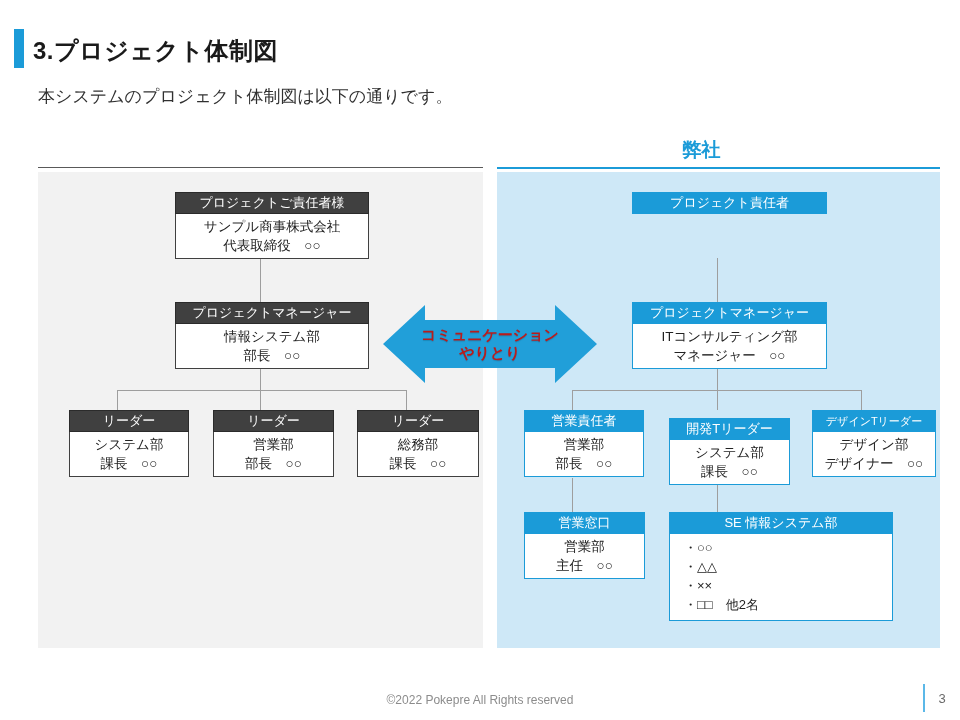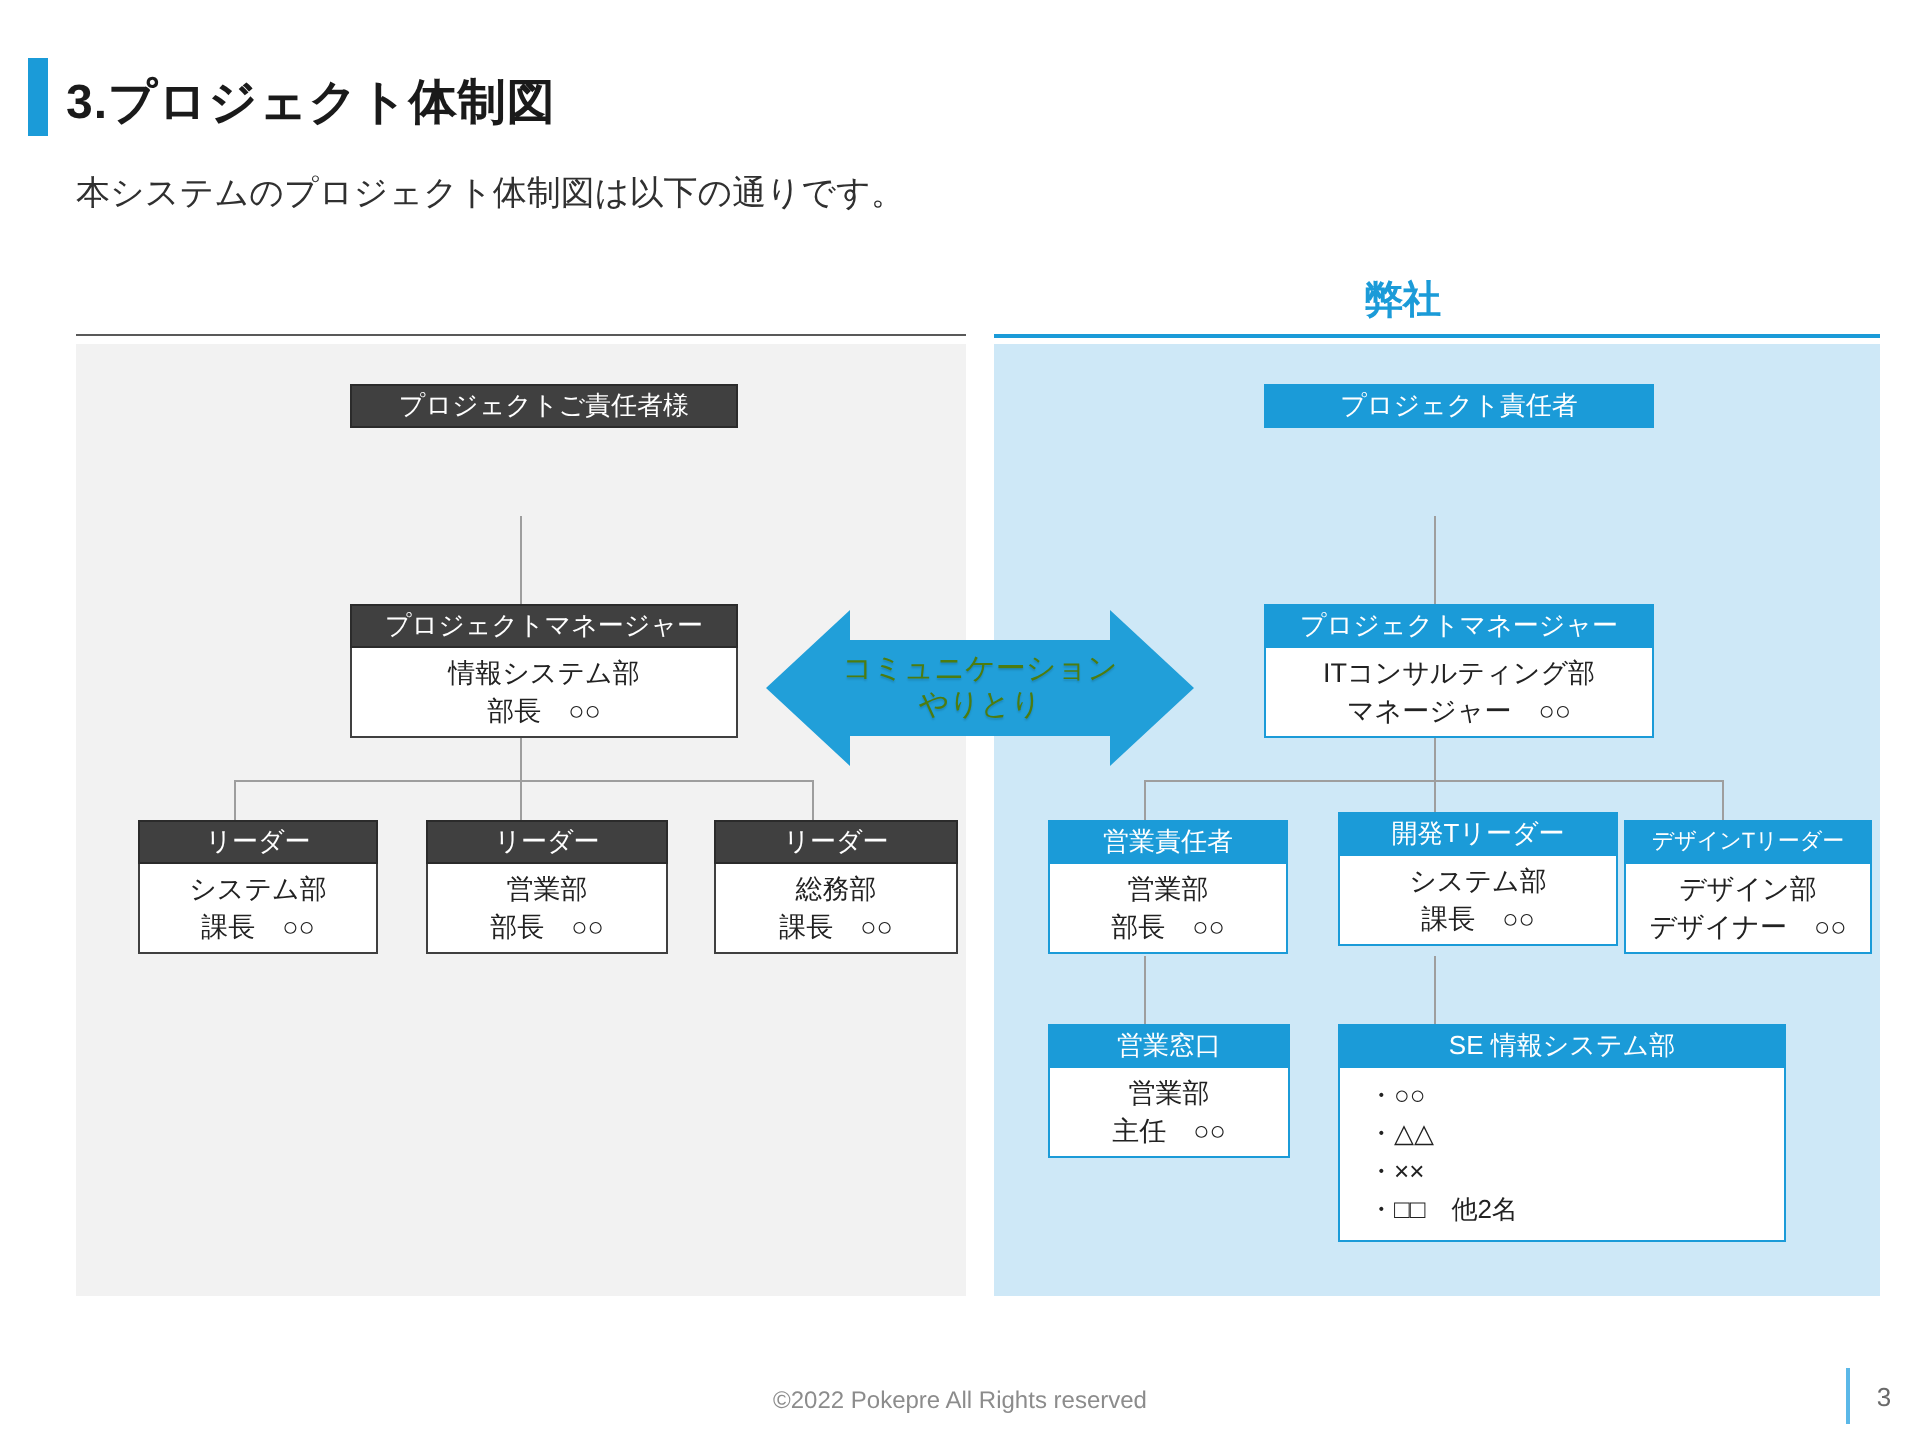--- a/index.html
+++ b/index.html
@@ -74,21 +74,21 @@
   
   .conn{position:absolute;background:var(--connector);}
   .conn.v{width:1px;}
   .conn.h{height:1px;}
   
   .comm-arrow{position:absolute;left:383px;top:305px;width:214px;height:78px;}
   .comm-arrow svg{position:absolute;inset:0;display:block;}
   .arrow-text{
     position:absolute;inset:0;
     display:flex;flex-direction:column;justify-content:center;align-items:center;
-    color:#4d7c0f;font-weight:normal;font-size:15px;line-height:18px;
+    color:#b91c1c;font-weight:bold;font-size:15px;line-height:18px;
     text-shadow:0 1px 1px rgba(0,0,0,0.15);
   }
   
   .footer-copy{
     position:absolute;left:0;right:0;top:693px;
     text-align:center;font-size:12px;color:var(--footer-gray);
   }
   .footer-sep{
     position:absolute;left:923px;top:684px;width:2px;height:28px;
     background:#5BB8E8;
@@ -125,20 +125,24 @@
   <div class="conn v" style="left:717px;top:368px;height:22px"></div>
   <div class="conn h" style="left:572px;top:390px;width:290px"></div>
   <div class="conn v" style="left:572px;top:390px;height:20px"></div>
   <div class="conn v" style="left:717px;top:390px;height:20px"></div>
   <div class="conn v" style="left:861px;top:390px;height:20px"></div>
   <div class="conn v" style="left:572px;top:478px;height:34px"></div>
   <div class="conn v" style="left:717px;top:478px;height:34px"></div>
 
   <div class="org-box dark" style="left:163px;top:192px;width:194px">
     <div class="box-head">プロジェクトご責任者様</div>
+    <div class="box-body">
+      <div>サンプル商事株式会社</div>
+      <div>代表取締役　○○</div>
+    </div>
   </div>
 
   <div class="org-box dark" style="left:163px;top:302px;width:194px">
     <div class="box-head">プロジェクトマネージャー</div>
     <div class="box-body">
       <div>情報システム部</div>
       <div>部長　○○</div>
     </div>
   </div>
 
@@ -179,21 +183,21 @@
   </div>
 
   <div class="org-box blue" style="left:512px;top:410px;width:120px">
     <div class="box-head">営業責任者</div>
     <div class="box-body">
       <div>営業部</div>
       <div>部長　○○</div>
     </div>
   </div>
 
-  <div class="org-box blue" style="left:657px;top:406px;width:140px">
+  <div class="org-box blue" style="left:657px;top:418px;width:121px">
     <div class="box-head">開発Tリーダー</div>
     <div class="box-body">
       <div>システム部</div>
       <div>課長　○○</div>
     </div>
   </div>
 
   <div class="org-box blue small-head" style="left:800px;top:410px;width:124px">
     <div class="box-head">デザインTリーダー</div>
     <div class="box-body">

